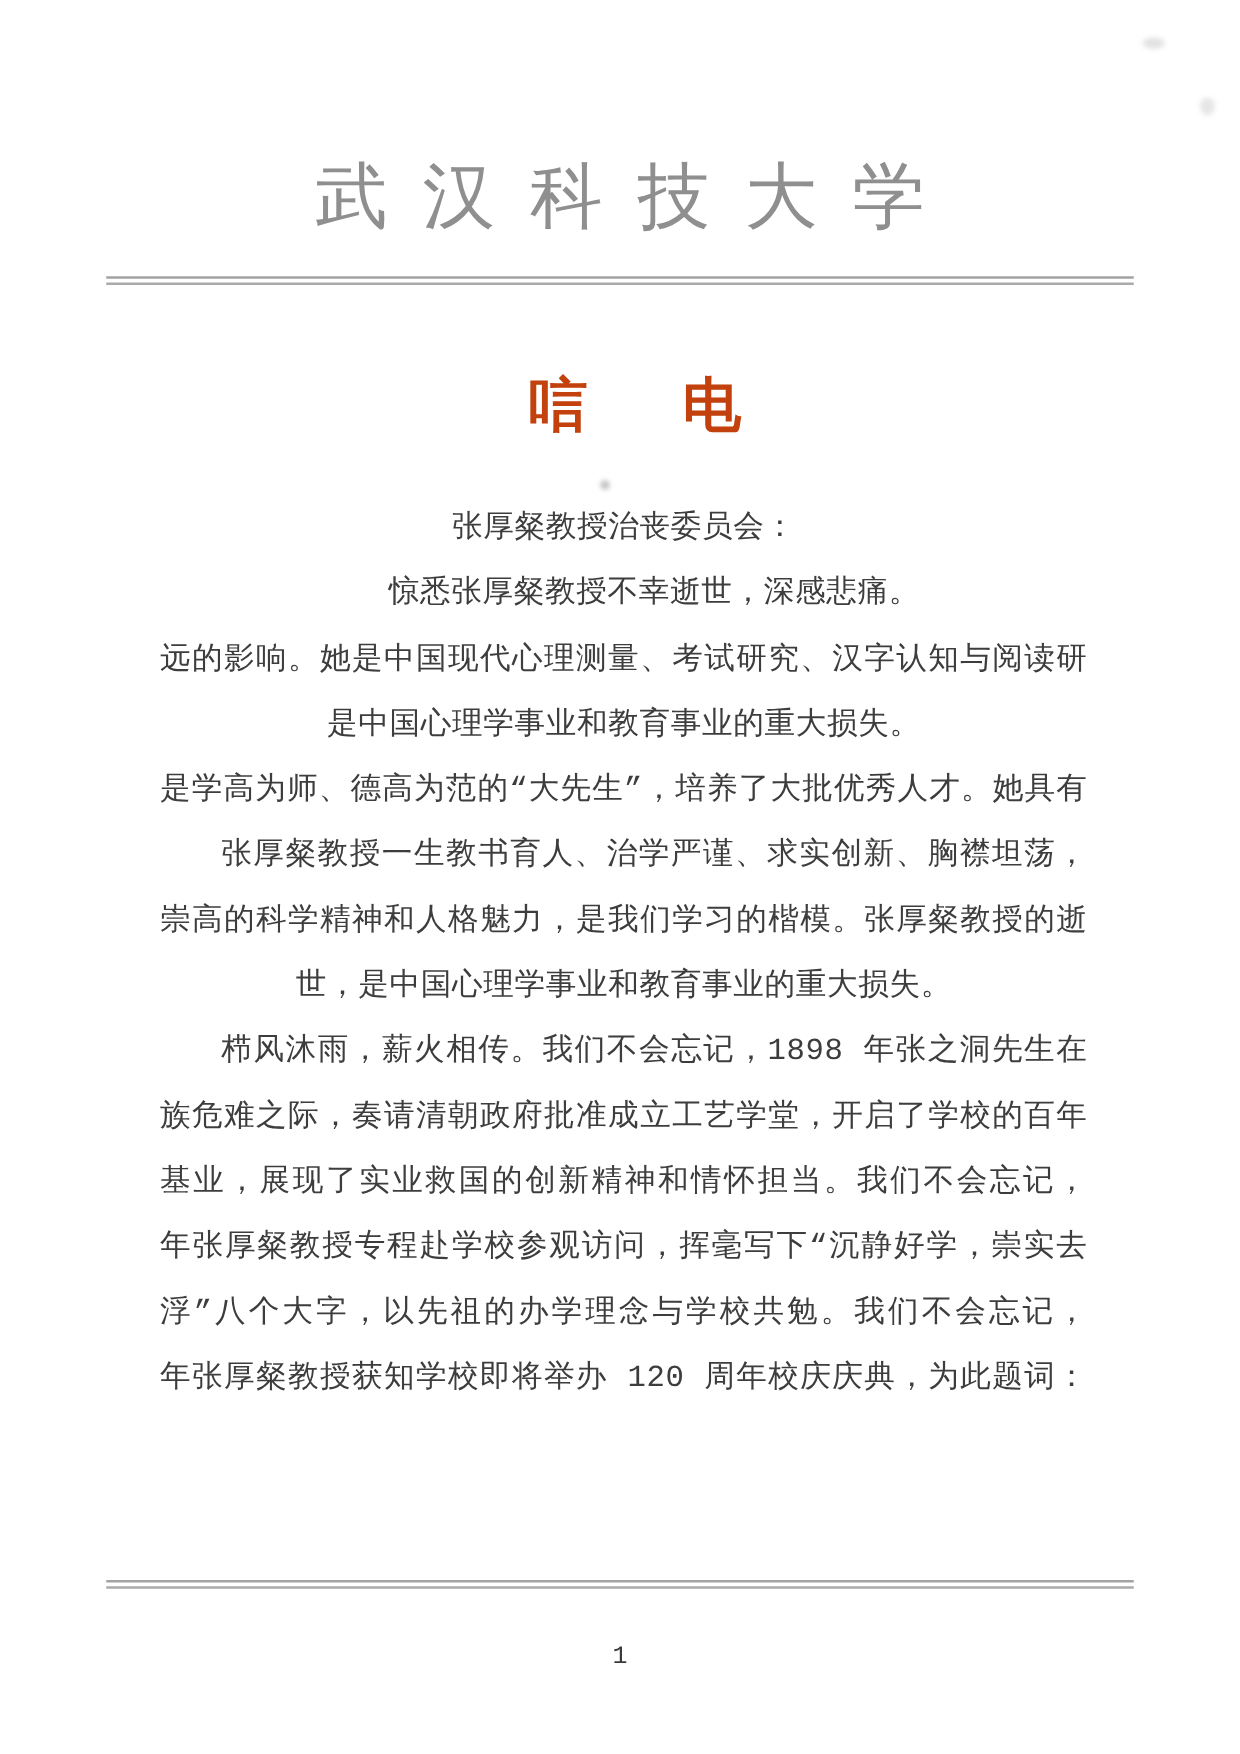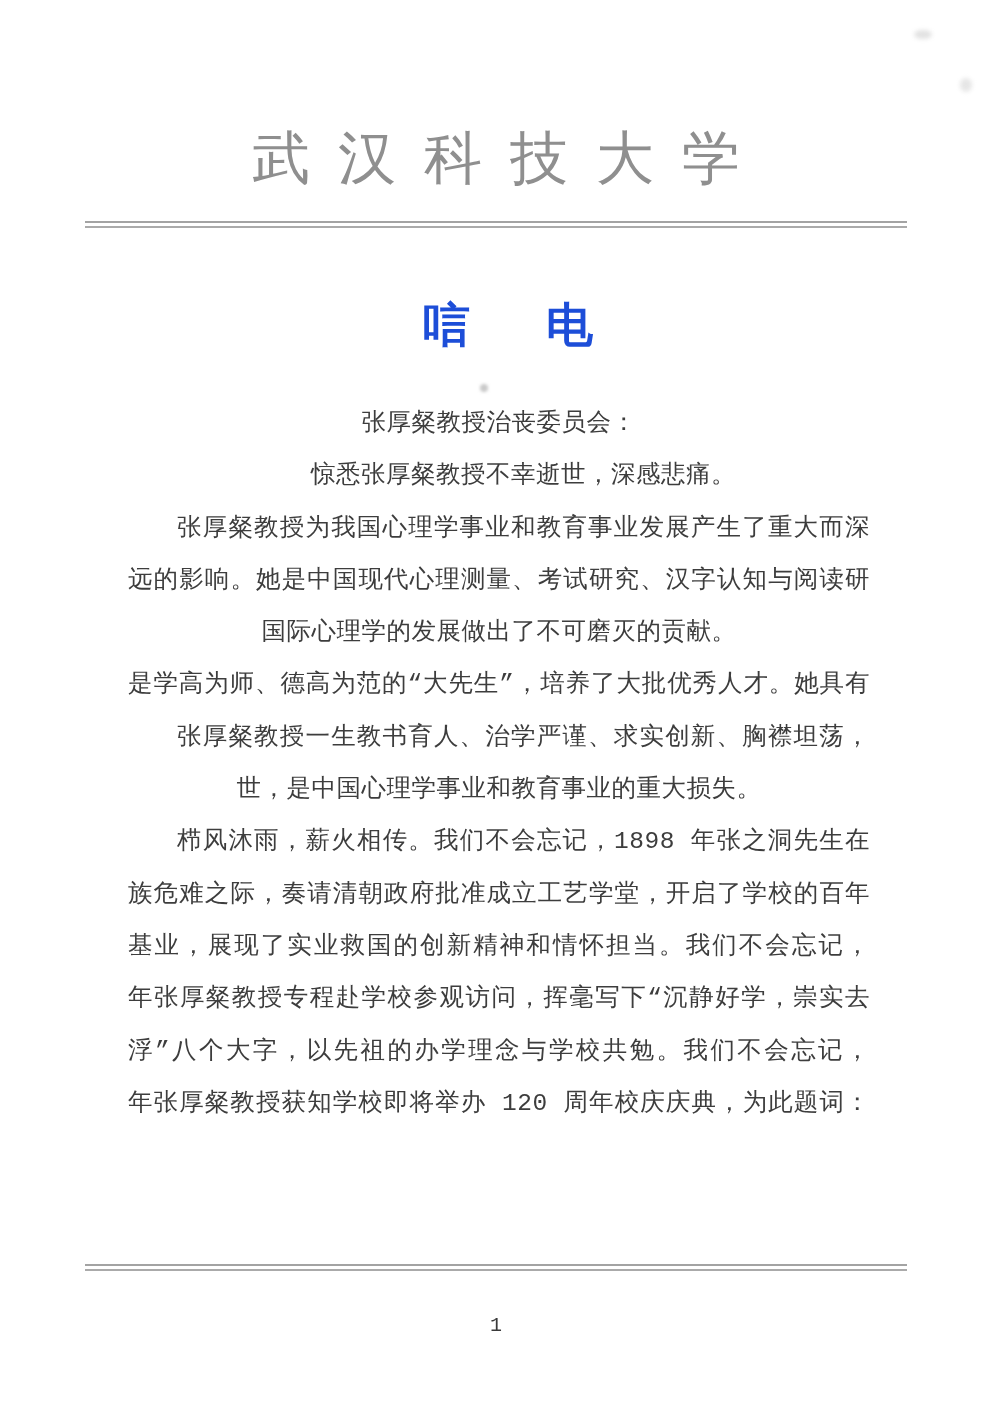--- a/index.html
+++ b/index.html
@@ -53,21 +53,21 @@
     top: 298px;
     left: 12px;
     width: 100%;
     height: 62px;
     line-height: 62px;
     text-align: center;
   }
   .doc-title-text {
     font-size: 47px;
     font-weight: bold;
-    color: #1d4ed8;
+    color: #c2410c;
     letter-spacing: 76px;
     margin-right: -76px;
   }
 
   
   .body-block {
     position: absolute;
     top: 398px;
     left: 128px;
     width: 742px;
@@ -130,25 +130,25 @@
 
   <div class="rule rule-top"></div>
 
   <div class="doc-title">
     <span class="doc-title-text">唁电</span>
   </div>
 
   <div class="body-block">
     <div class="bodyline">张厚粲教授治丧委员会：</div>
     <div class="bodyline indent">惊悉张厚粲教授不幸逝世，深感悲痛。</div>
-    <div class="bodyline indent just">张厚粲教授为我国心理学事业和教育事业发展产生了重大而深</div>
     <div class="bodyline just">远的影响。她是中国现代心理测量、考试研究、汉字认知与阅读研</div>
-    <div class="bodyline">国际心理学的发展做出了不可磨灭的贡献。</div>
+    <div class="bodyline">是中国心理学事业和教育事业的重大损失。</div>
     <div class="bodyline just">是学高为师、德高为范的“大先生”，培养了大批优秀人才。她具有</div>
     <div class="bodyline indent just">张厚粲教授一生教书育人、治学严谨、求实创新、胸襟坦荡，</div>
+    <div class="bodyline just">崇高的科学精神和人格魅力，是我们学习的楷模。张厚粲教授的逝</div>
     <div class="bodyline">世，是中国心理学事业和教育事业的重大损失。</div>
     <div class="bodyline indent just">栉风沐雨，薪火相传。我们不会忘记，1898 年张之洞先生在民</div>
     <div class="bodyline just">族危难之际，奏请清朝政府批准成立工艺学堂，开启了学校的百年</div>
     <div class="bodyline just">基业，展现了实业救国的创新精神和情怀担当。我们不会忘记，2000</div>
     <div class="bodyline just">年张厚粲教授专程赴学校参观访问，挥毫写下“沉静好学，崇实去</div>
     <div class="bodyline just">浮”八个大字，以先祖的办学理念与学校共勉。我们不会忘记，2018</div>
     <div class="bodyline just">年张厚粲教授获知学校即将举办 120 周年校庆庆典，为此题词：求</div>
   </div>
 
   <div class="rule rule-bottom"></div>

